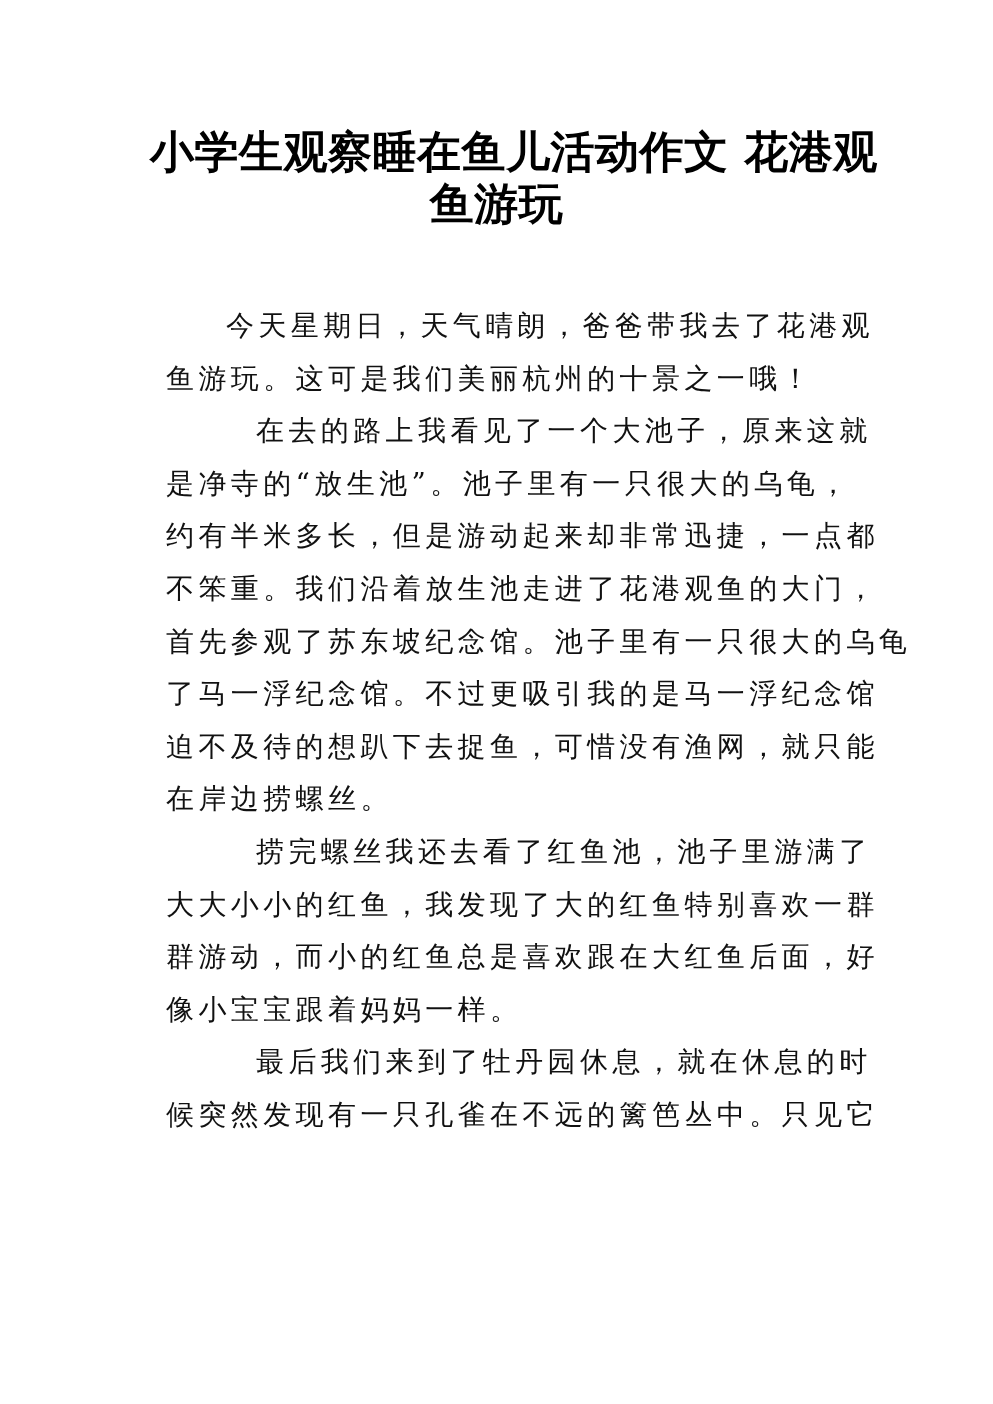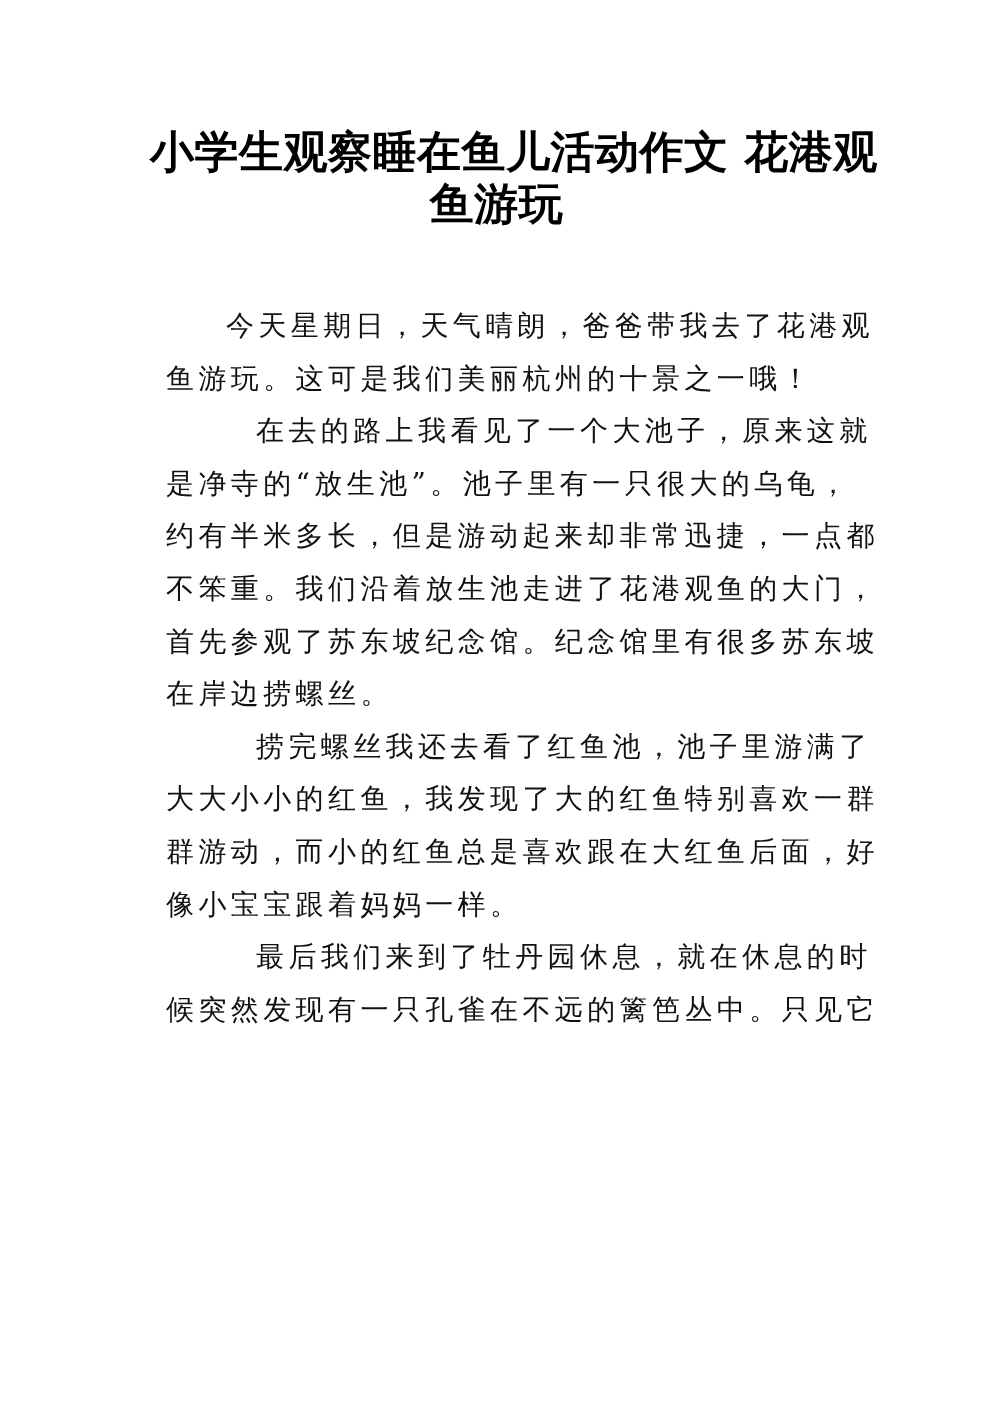--- a/index.html
+++ b/index.html
@@ -71,21 +71,23 @@
     <div>
       <span class="line indent2">今天星期日，天气晴朗，爸爸带我去了花港观</span>
       <span class="line">鱼游玩。这可是我们美丽杭州的十景之一哦！</span>
     </div>
 
     <div>
       <span class="line indent3">在去的路上我看见了一个大池子，原来这就</span>
       <span class="line">是净寺的“放生池”。池子里有一只很大的乌龟，</span>
       <span class="line">约有半米多长，但是游动起来却非常迅捷，一点都</span>
       <span class="line">不笨重。我们沿着放生池走进了花港观鱼的大门，</span>
-      <span class="line">首先参观了苏东坡纪念馆。纪念馆里有很多苏东坡</span>
+      <span class="line">首先参观了苏东坡纪念馆。池子里有一只很大的乌龟</span>
+      <span class="line">了马一浮纪念馆。不过更吸引我的是马一浮纪念馆</span>
+      <span class="line">迫不及待的想趴下去捉鱼，可惜没有渔网，就只能</span>
       <span class="line">在岸边捞螺丝。</span>
     </div>
 
     <div>
       <span class="line indent3">捞完螺丝我还去看了红鱼池，池子里游满了</span>
       <span class="line">大大小小的红鱼，我发现了大的红鱼特别喜欢一群</span>
       <span class="line">群游动，而小的红鱼总是喜欢跟在大红鱼后面，好</span>
       <span class="line">像小宝宝跟着妈妈一样。</span>
     </div>
 

